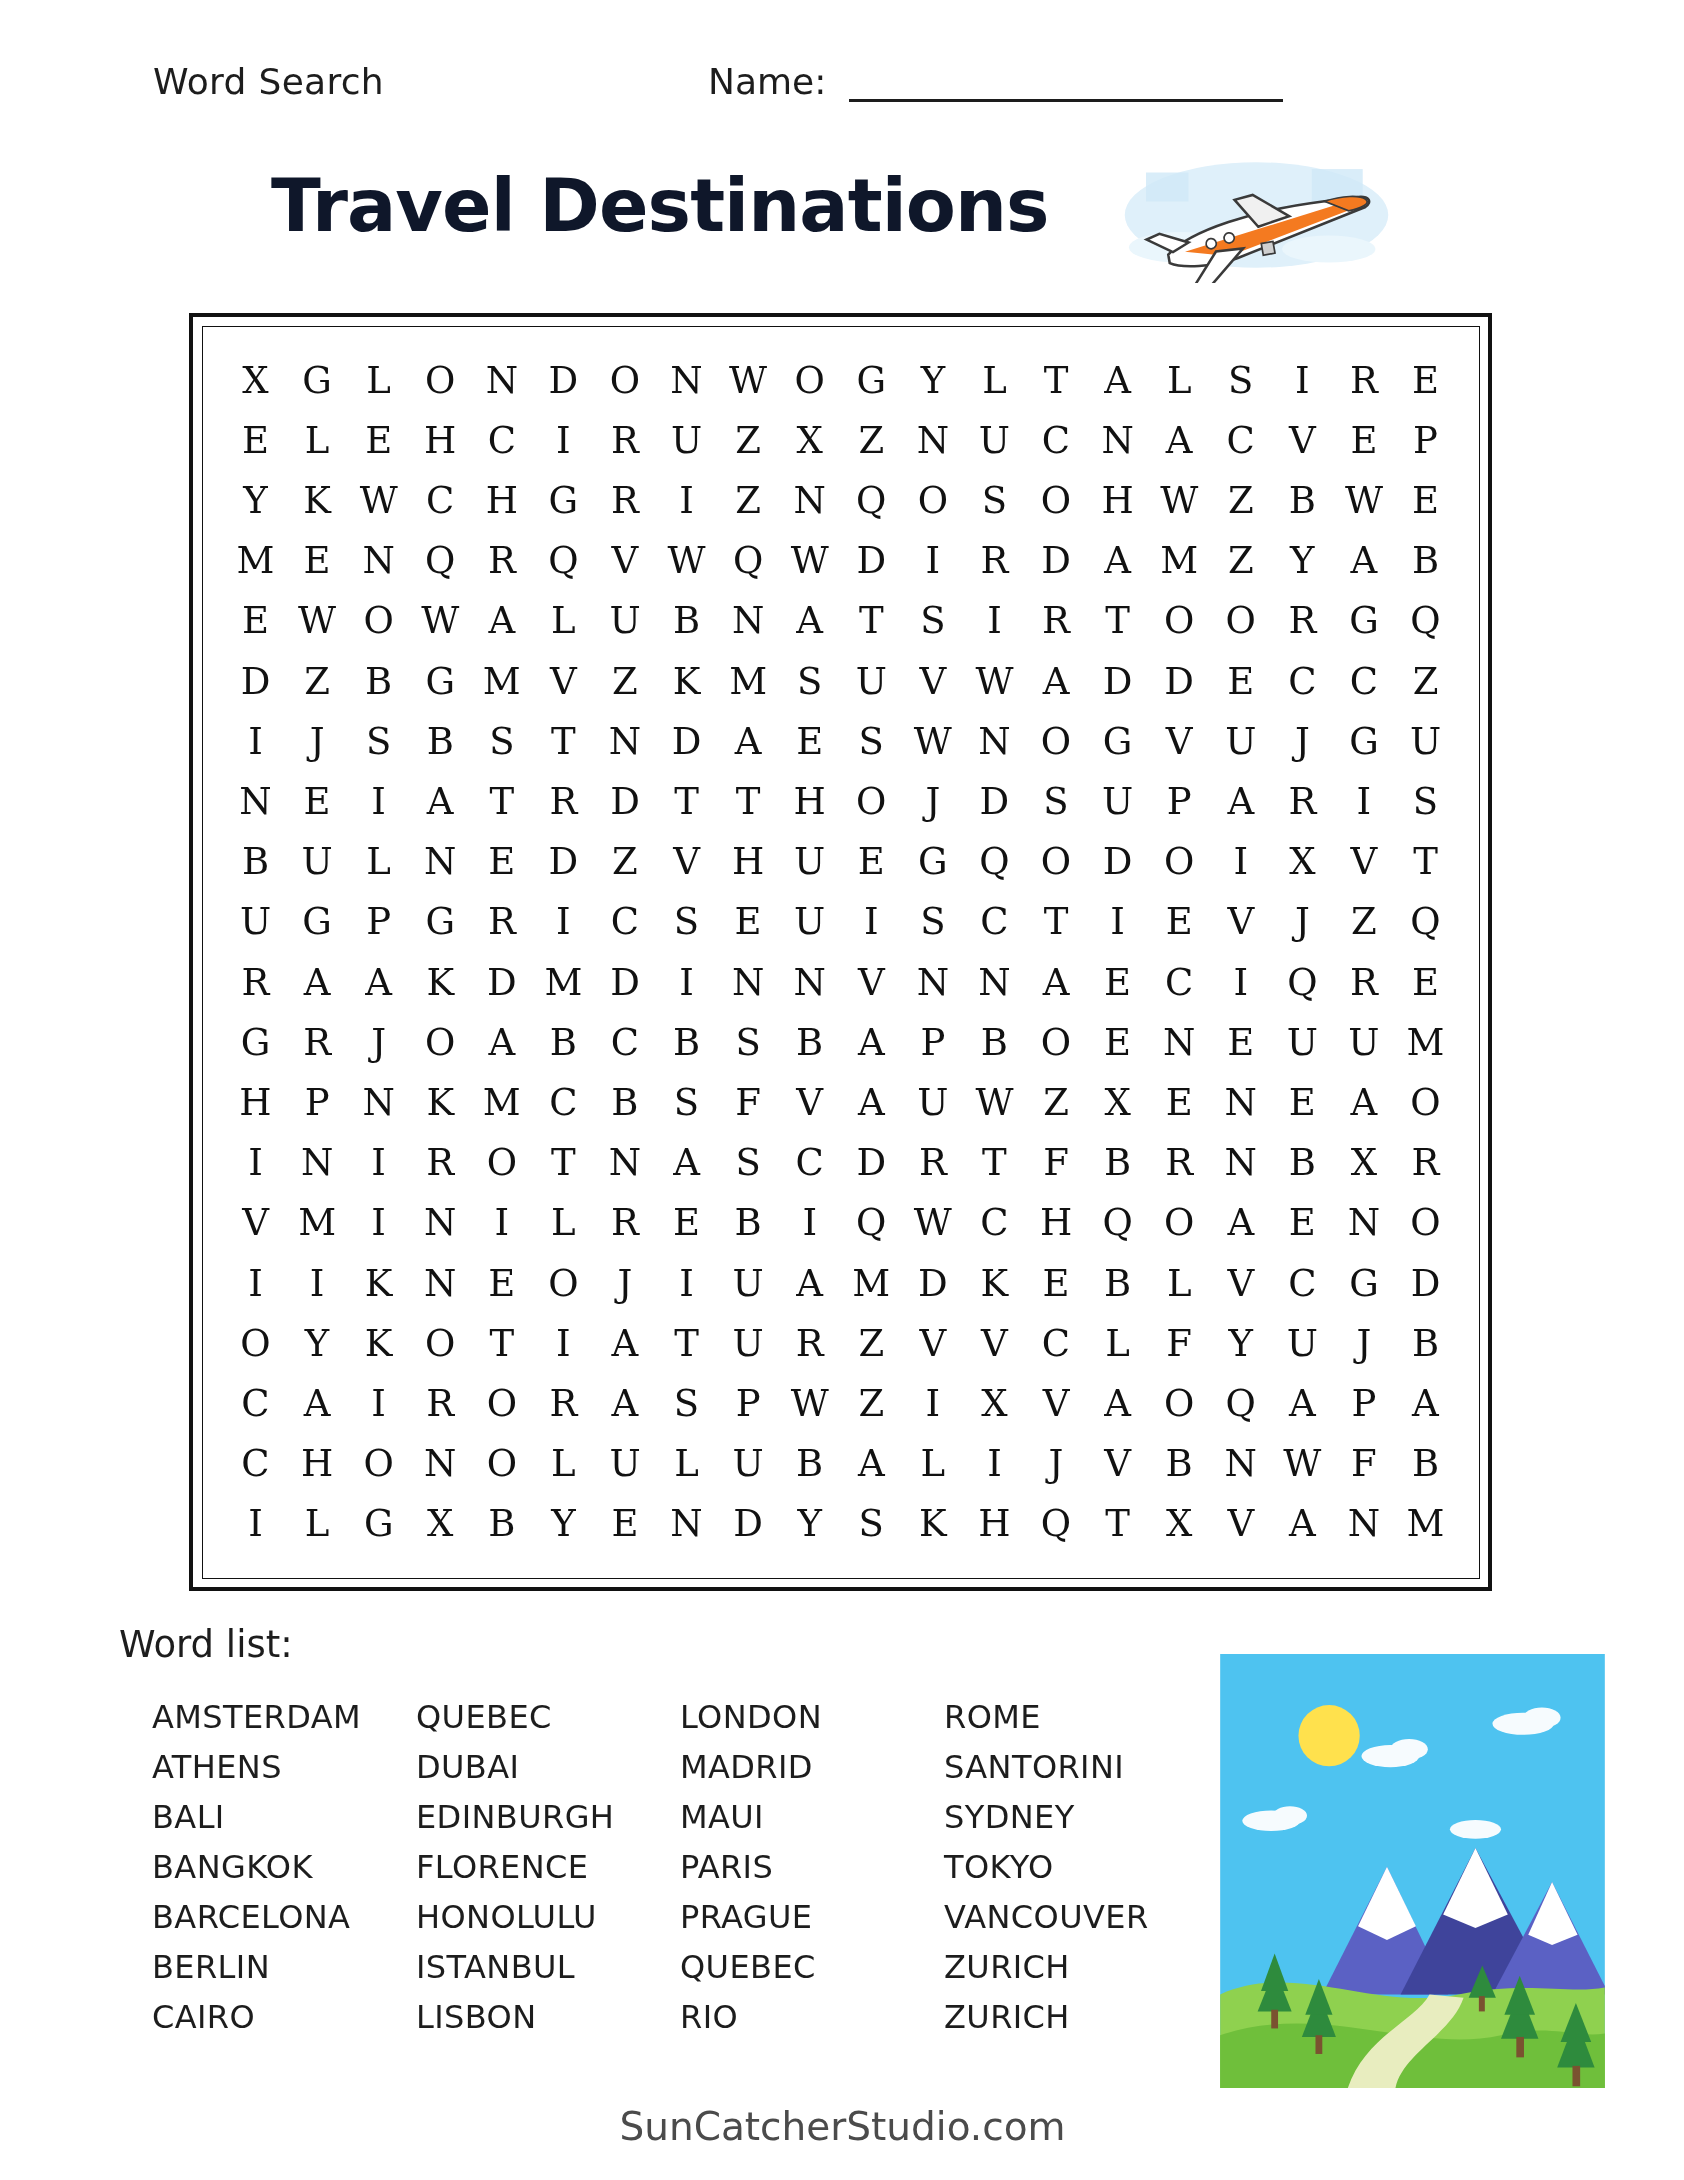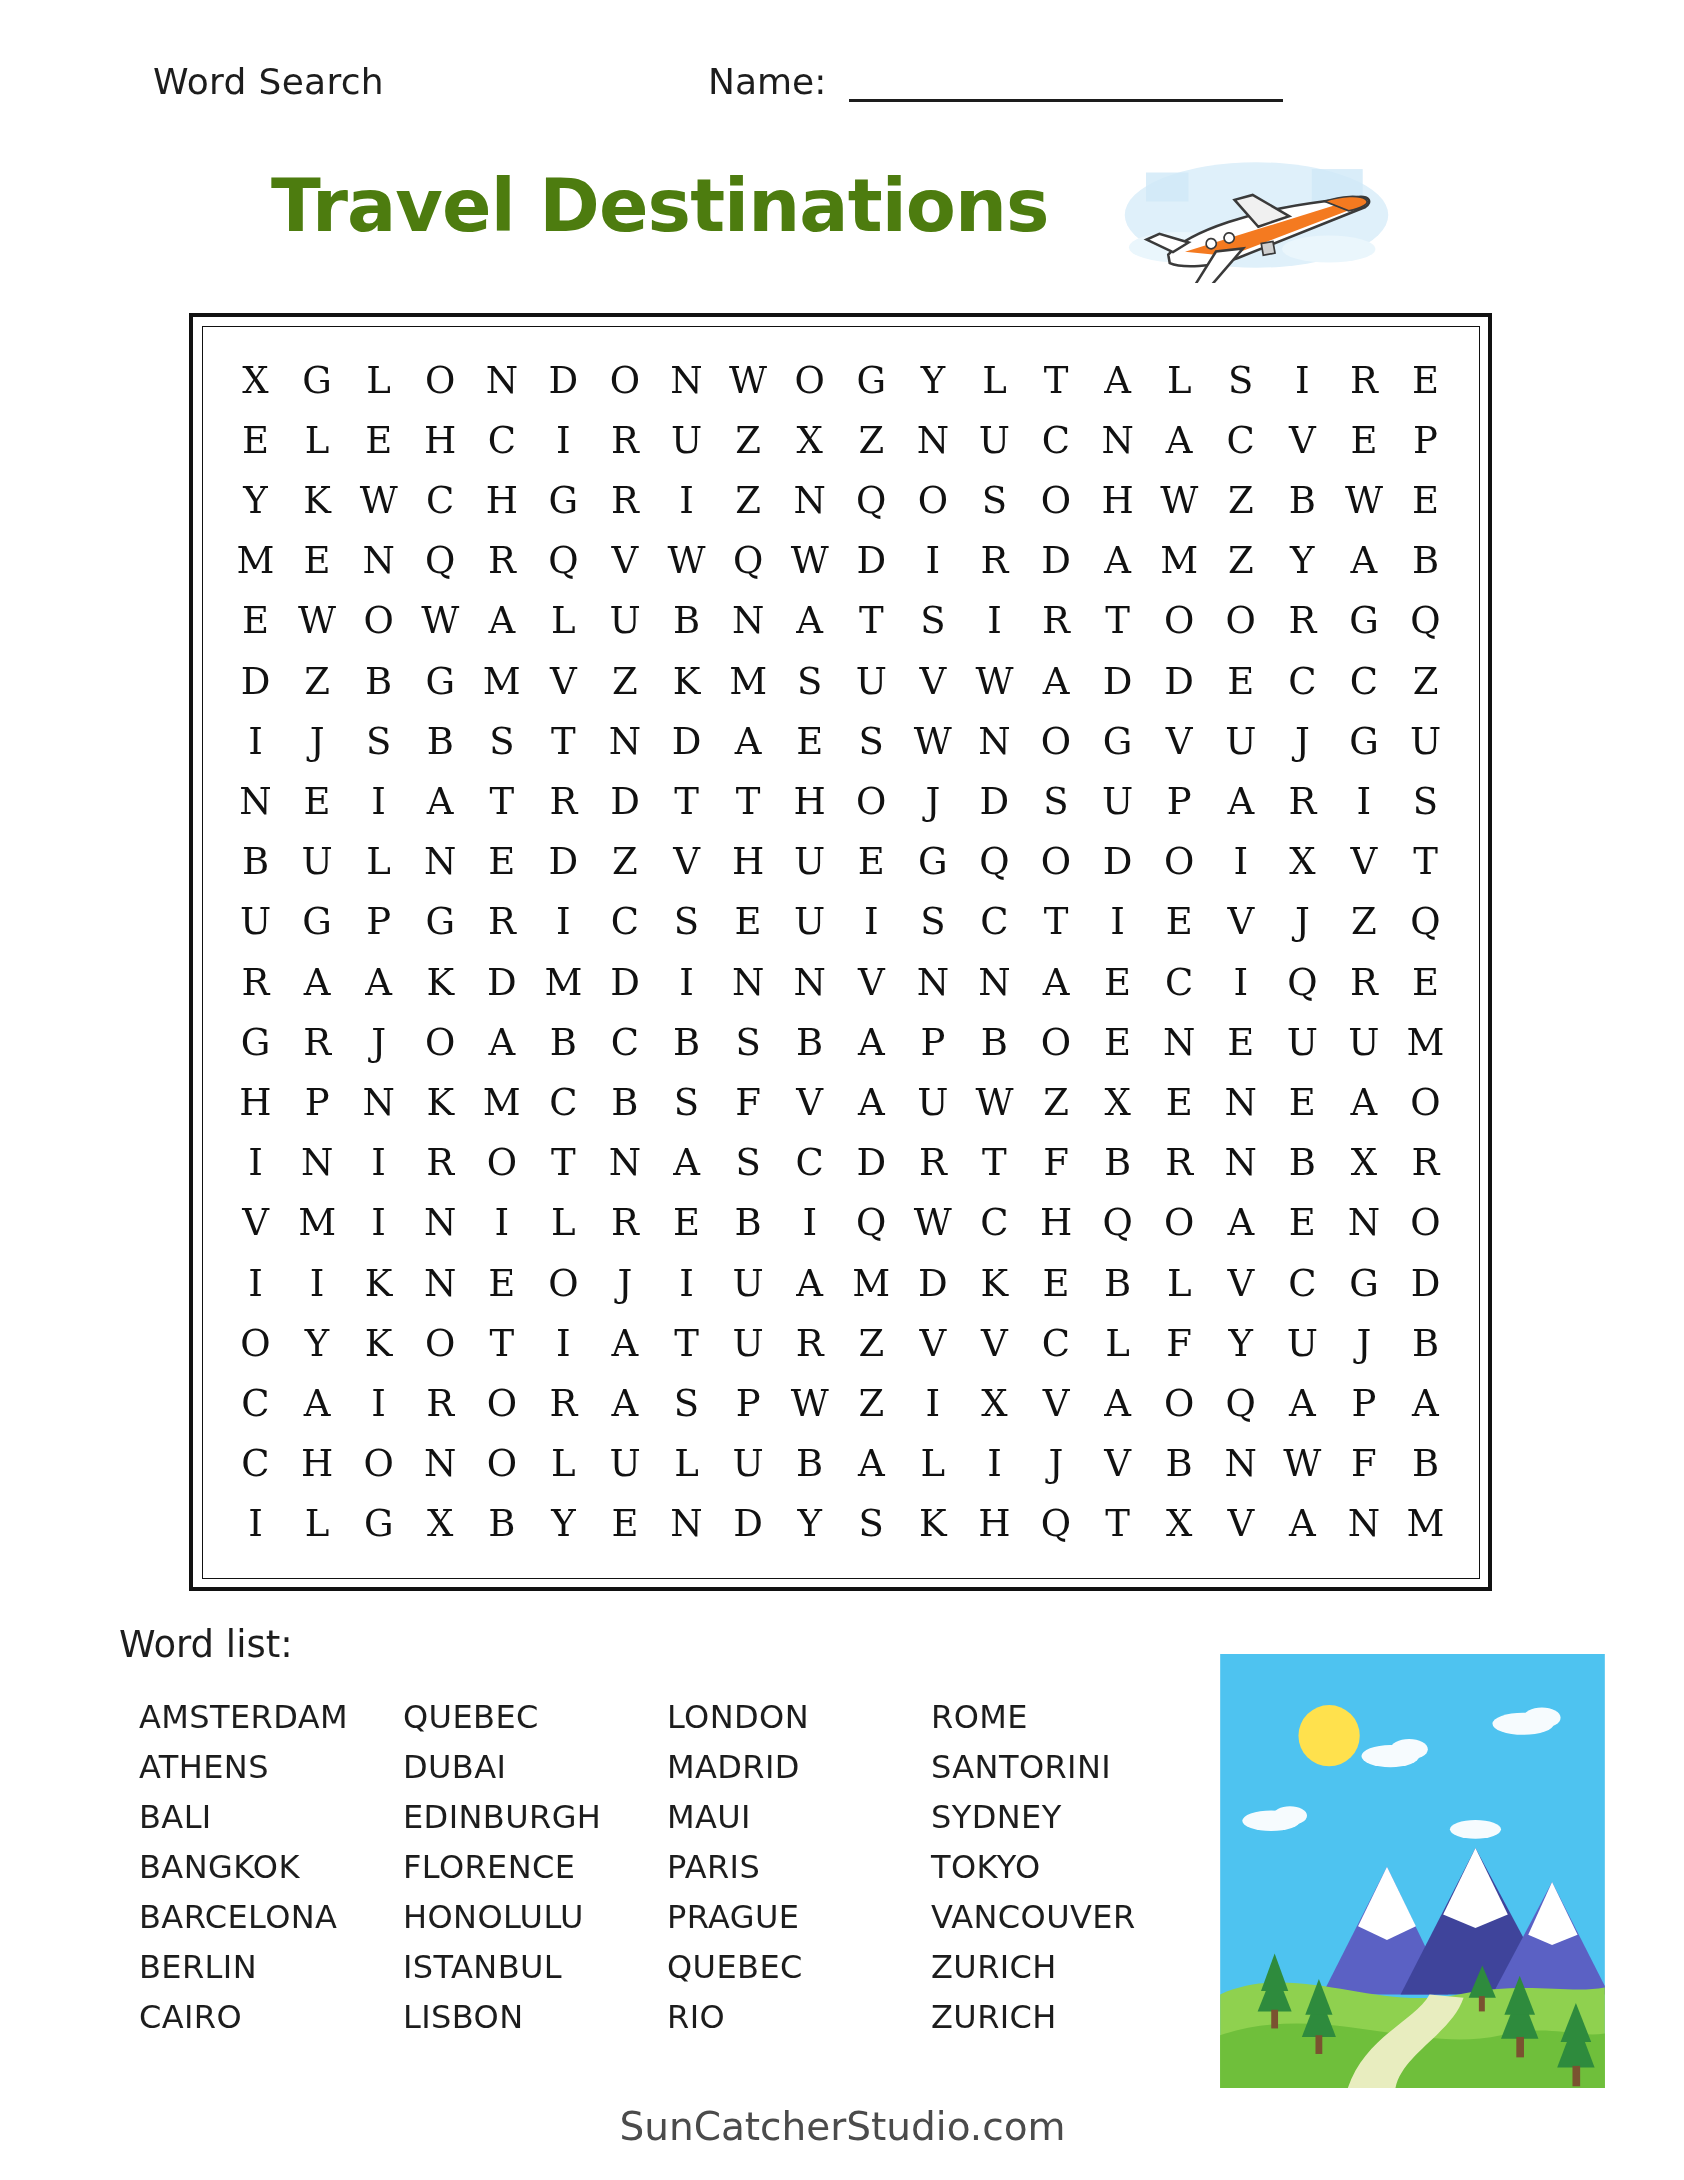--- a/index.html
+++ b/index.html
@@ -62,21 +62,21 @@
     height: 162px;
   }
   .puzzle-title {
     position: absolute;
     left: 271px;
     top: 5.1px;
     font-family: "DejaVu Sans", sans-serif;
     font-weight: bold;
     font-size: 73px;
     letter-spacing: -0.9px;
-    color: #4d7c0f;
+    color: #0f172a;
   }
 
   
   .plane-art {
     position: absolute;
     left: 1120px;
     top: 147px;
     width: 273px;
     height: 136px;
   }
@@ -120,21 +120,21 @@
   
   .wordlist-heading {
     position: absolute;
     left: 119px;
     top: 1623px;
     font-size: 37px;
     color: #1d1d1d;
   }
   .wordlist-cols {
     position: absolute;
-    left: 139px;
+    left: 152px;
     top: 1692px;
     width: 1056px;
     display: flex;
   }
   .wl-col {
     width: 281px;
   }
   .wl-item {
     font-size: 32px;
     line-height: 50px;

